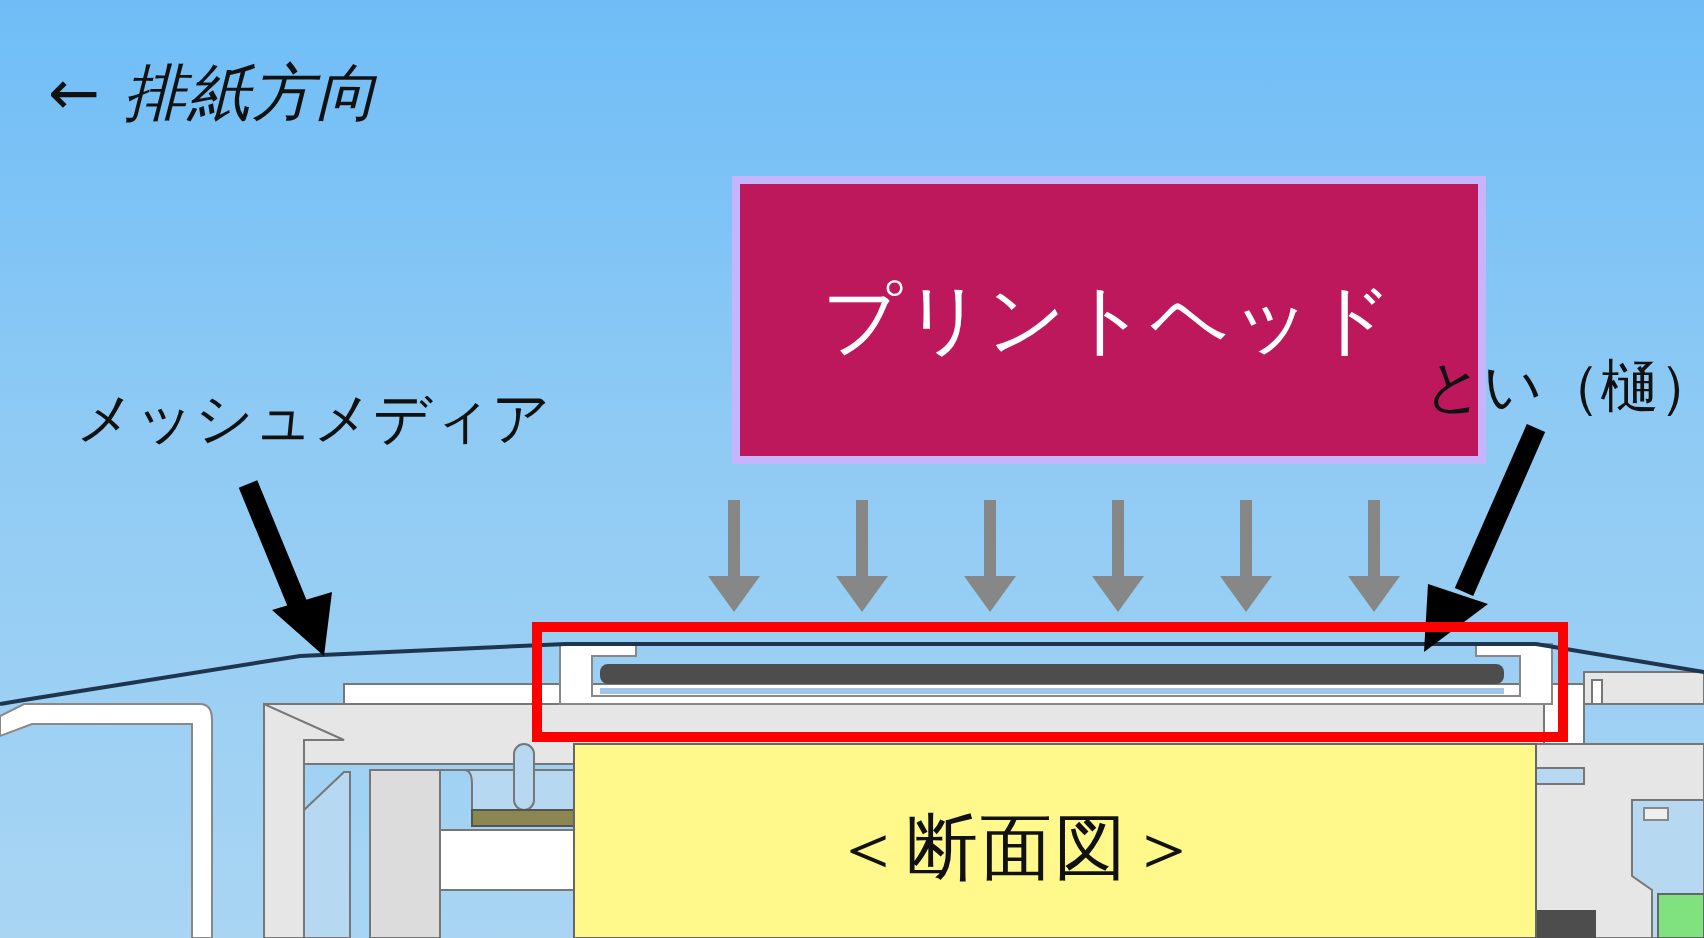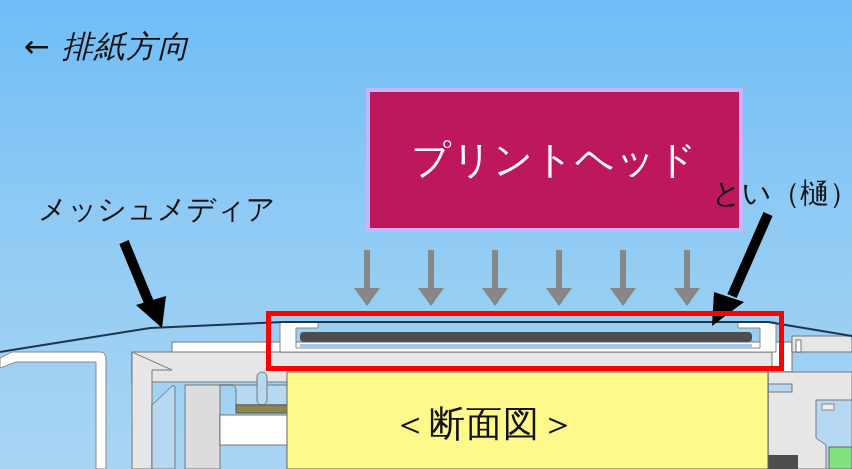--- a/index.html
+++ b/index.html
@@ -8,21 +8,21 @@
   .bg{position:absolute;left:0;top:0;width:852px;height:469px;
       background:linear-gradient(to bottom,#6fbdf7 0%,#8ecaf4 45%,#a9d5f3 100%);}
   svg.diagram{position:absolute;left:0;top:0;}
   .direction{position:absolute;left:24px;top:26px;font-size:31px;color:#111;letter-spacing:1px;white-space:pre;font-style:italic;}
   .head-box{position:absolute;left:366px;top:88px;width:377px;height:144px;
             background:#be185d;border:4px solid #c4b5fd;box-sizing:border-box;
             display:flex;align-items:center;justify-content:center;}
   .head-label{color:#fff;font-size:39px;letter-spacing:1px;}
   .mesh-label{position:absolute;left:38px;top:190px;font-size:29px;color:#111;}
   .gutter-label{position:absolute;left:712px;top:174px;font-size:29px;color:#111;white-space:nowrap;}
-  .section-label{position:absolute;left:392px;top:400px;font-size:36px;color:#111;letter-spacing:1px;white-space:nowrap;}
+  .section-label{position:absolute;left:416px;top:400px;font-size:36px;color:#111;letter-spacing:1px;white-space:nowrap;}
   .highlight{position:absolute;left:266px;top:311px;width:518px;height:60px;border:5px solid #ff0000;box-sizing:border-box;}
 </style>
 </head>
 <body>
 
 <div class="bg"></div>
 
 <svg class="diagram" width="852" height="469" viewBox="0 0 852 469">
 
   <g>

